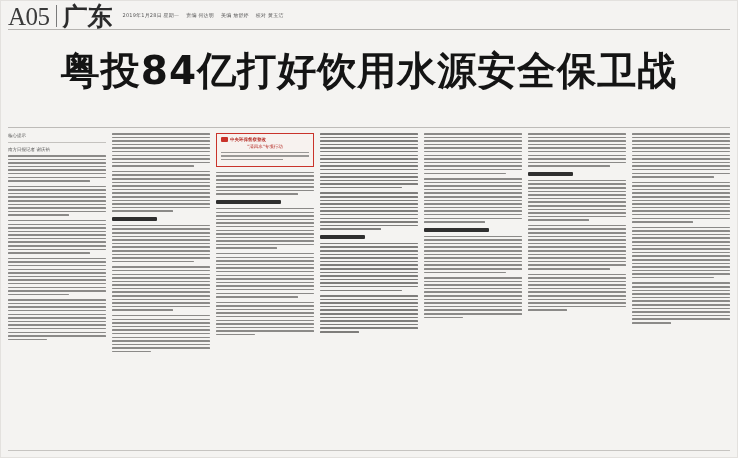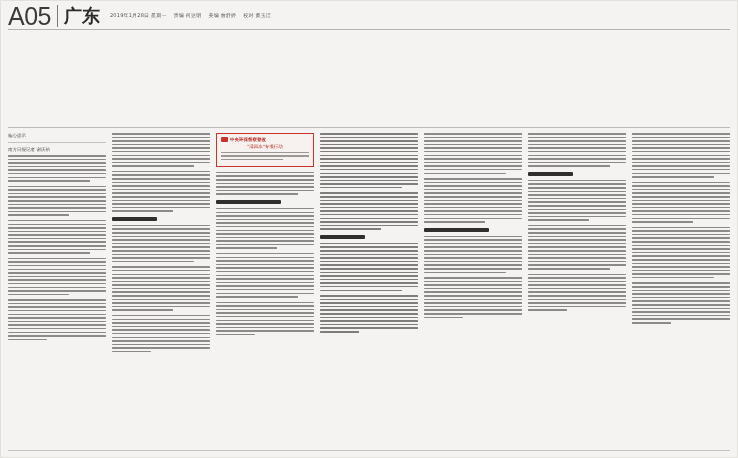--- a/index.html
+++ b/index.html
@@ -26,35 +26,35 @@
     top: 0;
     left: 0;
     width: 738px;
     height: 30px;
     display: flex;
     align-items: center;
     padding: 2px 0 0 8px;
     box-sizing: border-box;
   }
   .page-code {
-    font-family: Liberation Sans, sans-serif;
+    font-family: Liberation Serif, serif;
     font-size: 25px;
     letter-spacing: -0.5px;
     color: #3a3a3a;
     line-height: 1;
   }
   .mast-divider {
     width: 1px;
     height: 22px;
     background: #7a7a7a;
     margin: 0 6px;
   }
   .section-name {
     font-family: "DejaVu Sans", sans-serif;
-    font-size: 18px;
+    font-size: 25px;
     font-weight: bold;
     color: #2b2b2b;
     line-height: 1;
   }
   .mast-meta {
     margin-left: 10px;
     display: flex;
     align-items: flex-end;
     gap: 7px;
     padding-bottom: 2px;
@@ -238,20 +238,21 @@
     <div class="section-name">广东</div>
     <div class="mast-meta">
       <span>2019年1月28日 星期一</span>
       <span>责编 何达明</span>
       <span>美编 詹舒婷</span>
       <span>校对 黄玉洁</span>
     </div>
   </div>
   <div class="mast-rule"></div>
 
+  <div class="headline">粤投84亿打好饮用水源安全保卫战</div>
   <div class="sub-rule"></div>
 
   <div class="columns">
 
     <div class="col">
       <div class="leadbox">
         <div class="blurb-label">核心提示</div>
       </div>
       <div class="byline">南方日报记者 谢庆裕</div>
       <div class="para">

